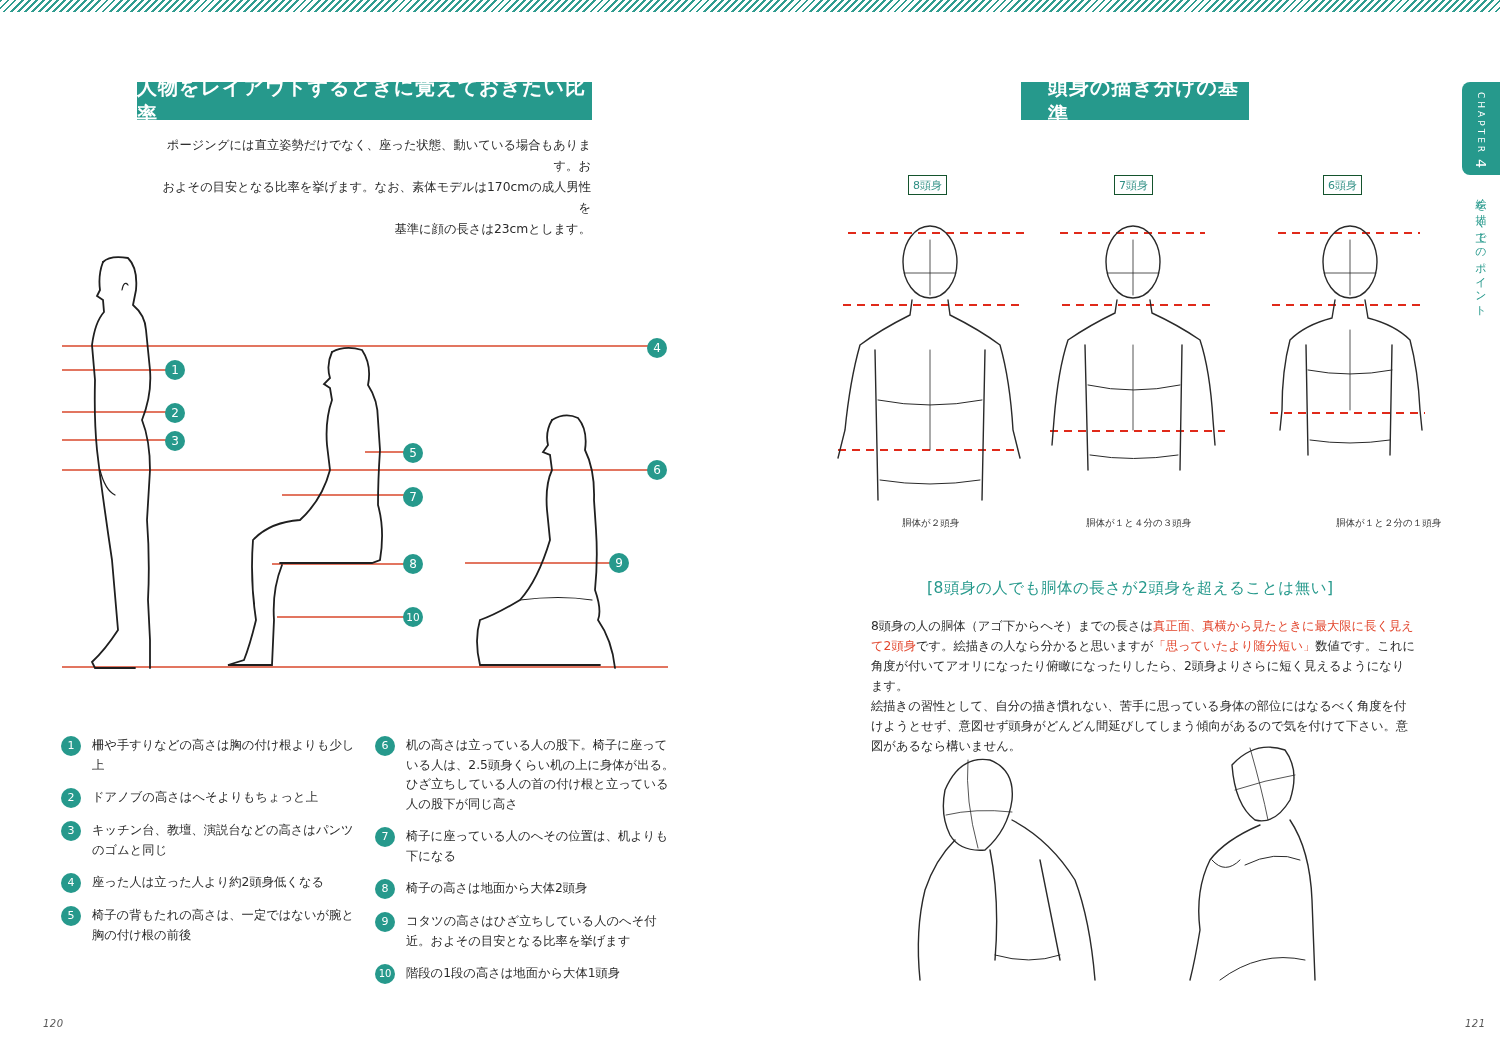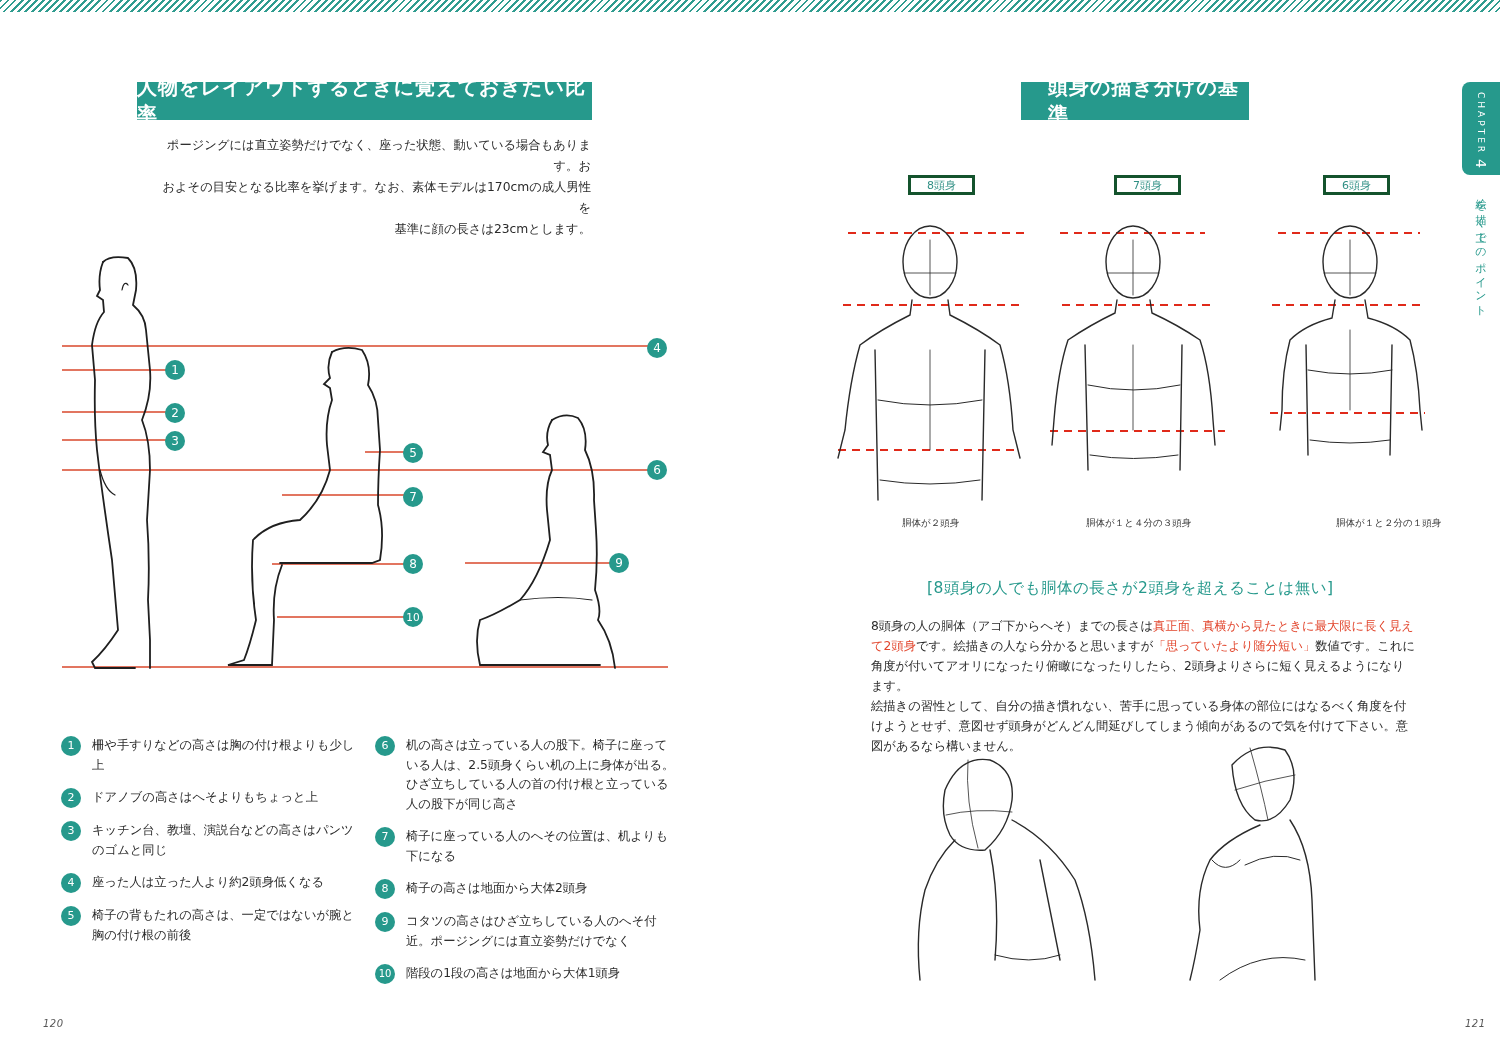--- a/index.html
+++ b/index.html
@@ -53,22 +53,22 @@
     writing-mode: vertical-rl; color: #fff; font-size: 9px; letter-spacing: 3px;
   }
   .chapter-tab .chnum { font-size: 14px; letter-spacing: 0; margin-top: 4px; }
   .chapter-sub {
     position: absolute; left: 1472px; top: 190px; writing-mode: vertical-rl;
     color: #26998c; font-size: 11px; letter-spacing: 2px;
   }
 
   
   .head-label {
-    position: absolute; top: 175px; height: 20px; padding: 0 16px;
-    border: 3px solid #14532d; color: #2f8f84; font-size: 11px;
+    position: absolute; top: 175px; height: 20px; padding: 0 4px;
+    border: 1px solid #14532d; color: #2f8f84; font-size: 11px;
     display: flex; align-items: center; justify-content: center; background: #fff;
   }
   #label-8 { left: 908px; }
   #label-7 { left: 1114px; }
   #label-6 { left: 1323px; }
 
   .torso-area { position: absolute; left: 830px; top: 210px; width: 610px; height: 300px; }
   .torso-caption { position: absolute; top: 517px; font-size: 9.5px; color: #333; }
   #cap-8 { left: 902px; }
   #cap-7 { left: 1086px; }
@@ -191,21 +191,21 @@
   <div class="callout-item">
     <span class="badge">7</span>
     <span class="callout-text">椅子に座っている人のへその位置は、机よりも下になる</span>
   </div>
   <div class="callout-item">
     <span class="badge">8</span>
     <span class="callout-text">椅子の高さは地面から大体2頭身</span>
   </div>
   <div class="callout-item">
     <span class="badge">9</span>
-    <span class="callout-text">コタツの高さはひざ立ちしている人のへそ付近。ポージングには直立姿勢だけでなく</span>
+    <span class="callout-text">コタツの高さはひざ立ちしている人のへそ付近。およその目安となる比率を挙げます</span>
   </div>
   <div class="callout-item">
     <span class="badge" style="font-size:10px">10</span>
     <span class="callout-text">階段の1段の高さは地面から大体1頭身</span>
   </div>
 </div>
 
 <div class="page-num" id="page-left">120</div>
 
 <div class="section-title" id="title-right">頭身の描き分けの基準</div>

